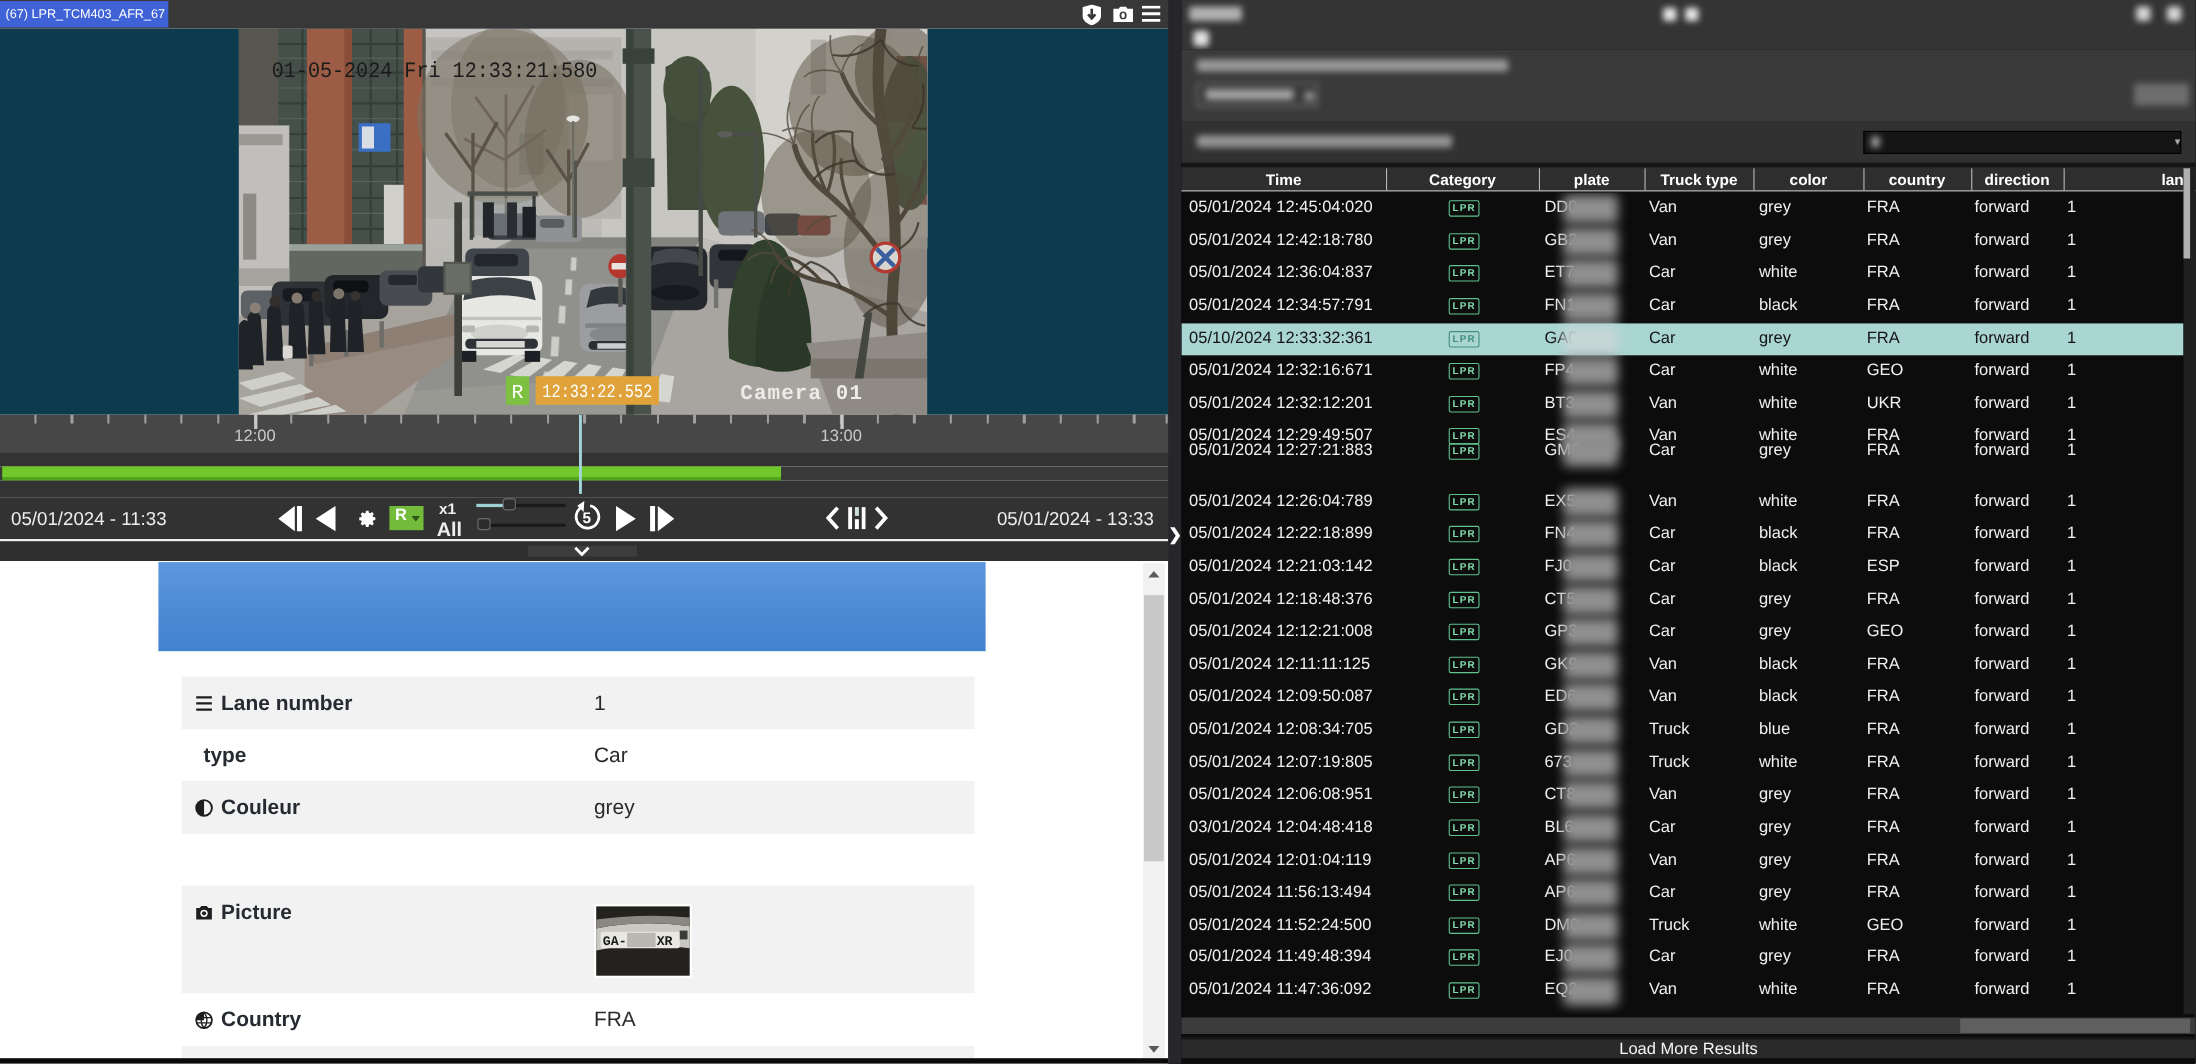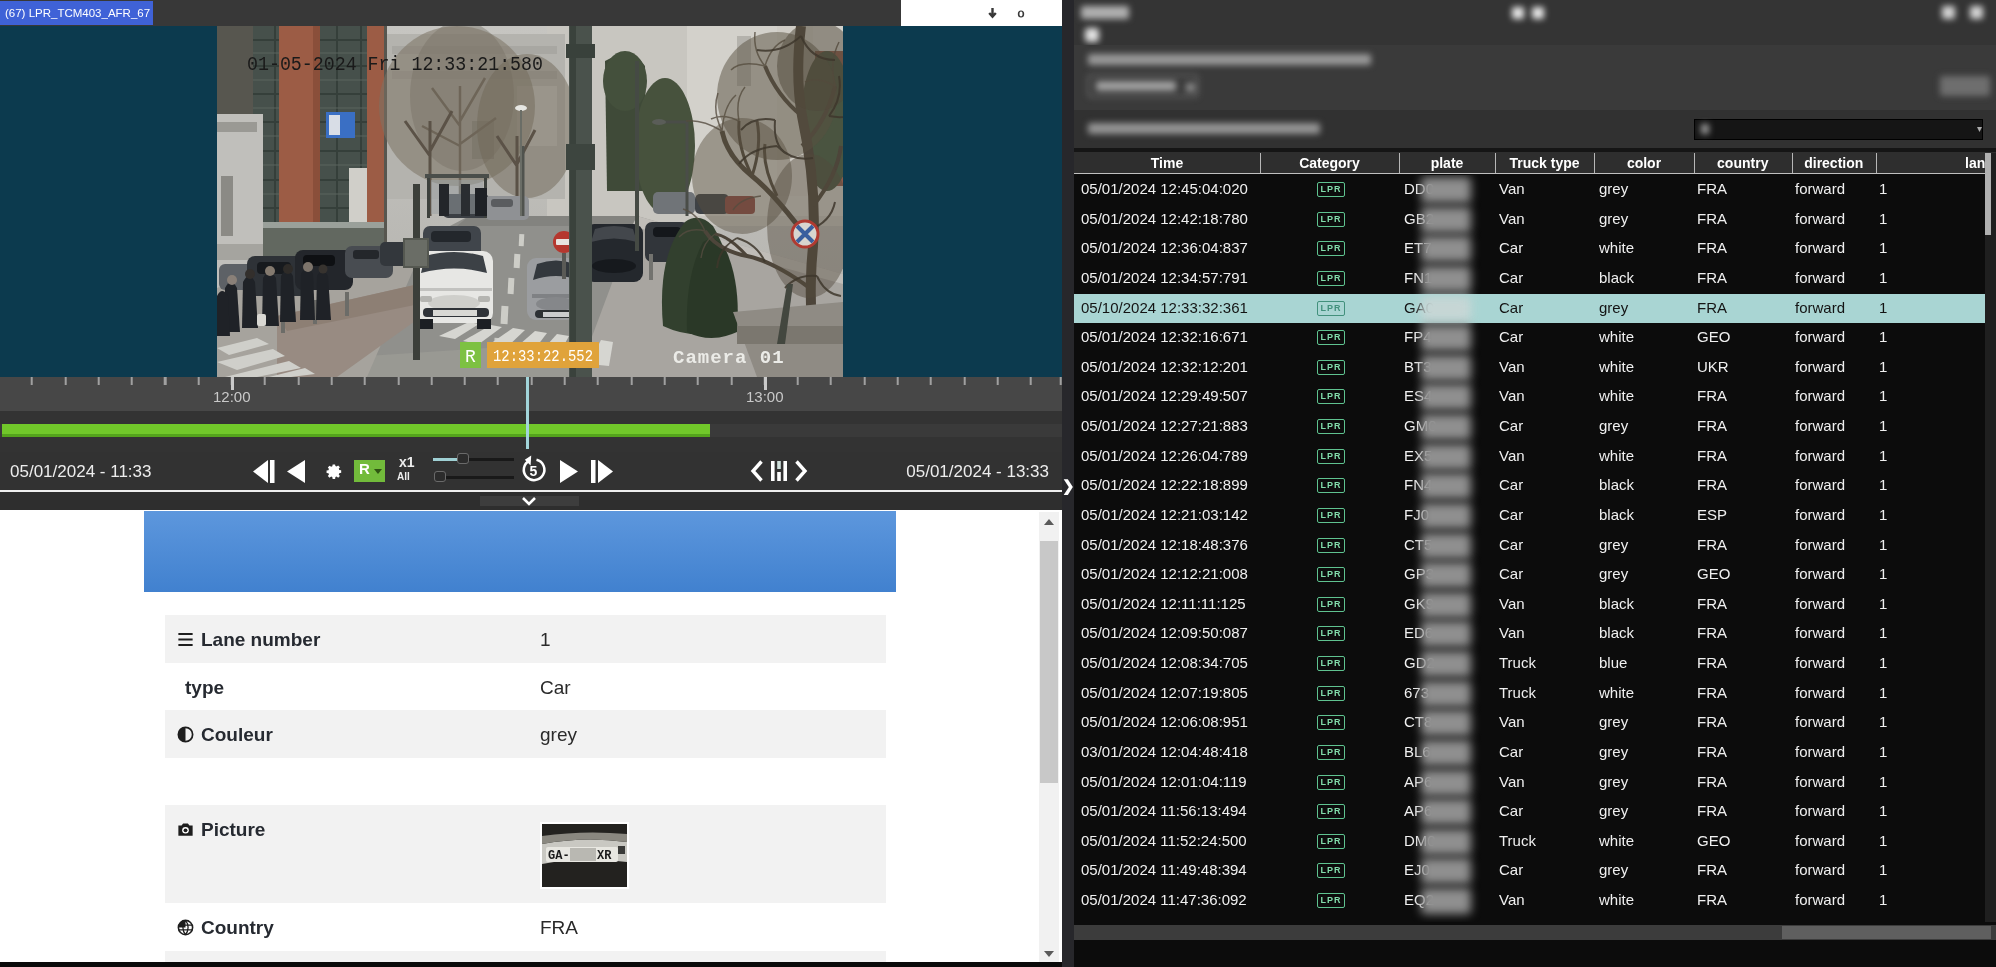--- a/index.html
+++ b/index.html
@@ -1,21 +1,21 @@
 <!DOCTYPE html>
 <html><head>
 <meta charset="utf-8">
 <style>
   * { margin:0; padding:0; box-sizing:border-box; }
   html,body { width:1996px; height:967px; overflow:hidden; background:#0a0a0a;
     font-family:"Liberation Sans", sans-serif; }
   #stage { position:relative; width:1996px; height:967px; }
   
   #left { position:absolute; left:0; top:0; width:1062px; height:967px; background:#fff; }
-  #titlebar { position:absolute; left:0; top:0; width:901px; height:26px; background:#383838; }
+  #titlebar { position:absolute; left:0; top:0; width:1062px; height:26px; background:#383838; }
   #titlechip { position:absolute; left:0; top:1px; height:24px; padding:0 3px 0 5px; background:#3f62d7;
      color:#fff; font-size:11.5px; line-height:24px; }
   .tbicon { position:absolute; top:4px; color:#fff; }
   #videowrap { position:absolute; left:0; top:26px; width:1062px; height:351px; background:#0c3a4e; }
   
   #ruler { position:absolute; left:0; top:377px; width:1062px; height:34px; background:#474747; }
   #ticks { position:absolute; left:0; top:0; width:1062px; height:8px;
     background:repeating-linear-gradient(90deg, #aaaaaa 0 2px, transparent 2px 33.3px);
     background-position:-2.3px 0; opacity:.9; }
   .majortick { position:absolute; top:0; width:3px; height:13px; background:#c9c9c9; }
@@ -376,21 +376,21 @@
 <svg style="position:absolute;left:284px;top:6px" width="23" height="27" viewBox="0 0 23 27">
           <path d="M21 2 L3 13.5 L21 25 Z" fill="#fff"></path>
         </svg>
 <svg style="position:absolute;left:326px;top:11px" width="17" height="17" viewBox="0 0 24 24">
           <path fill="#fff" d="M12 8.5a3.5 3.5 0 1 0 0 7 3.5 3.5 0 0 0 0-7Zm9.5 5.2-.1-3.4-2.7-.5a7 7 0 0 0-.7-1.6l1.6-2.3-2.4-2.4-2.3 1.6a7 7 0 0 0-1.6-.7L12.8 2h-3.4l-.5 2.7a7 7 0 0 0-1.6.7L5 3.8 2.6 6.2l1.6 2.3a7 7 0 0 0-.7 1.6l-2.7.5v3.4l2.7.5a7 7 0 0 0 .7 1.6l-1.6 2.3L5 20.8l2.3-1.6a7 7 0 0 0 1.6.7l.5 2.7h3.4l.5-2.7a7 7 0 0 0 1.6-.7l2.3 1.6 2.4-2.4-1.6-2.3a7 7 0 0 0 .7-1.6Z"></path>
         </svg>
 <span style="position:absolute;left:354px;top:8px;width:31px;height:22px;background:#72bb3b;color:#fff;font-weight:bold;font-size:15px;text-align:left"><span style="margin-left:5px">R</span><svg style="position:absolute;right:3px;top:9px" width="8" height="6">
             <path d="M0 0 L4 5 L8 0 Z" fill="#2f5413"></path>
           </svg></span>
 <span style="position:absolute;left:399px;top:2px;font-size:14px;font-weight:bold">x1</span>
-<span style="position:absolute;left:397px;top:19px;font-size:10px;font-weight:bold">All</span>
+<span style="position:absolute;left:397px;top:19px;font-size:18px;font-weight:bold">All</span>
 <span style="position:absolute;left:433px;top:5.5px;width:81px;height:3px;background:#191919"></span>
 <span style="position:absolute;left:433px;top:5.5px;width:27px;height:3px;background:#9fd0d4"></span>
 <span style="position:absolute;left:457px;top:1px;width:12px;height:11px;background:#2c2c2c;border:1px solid #6a6a6a;border-radius:3px"></span>
 <span style="position:absolute;left:435px;top:23.5px;width:79px;height:3px;background:#191919"></span>
 <span style="position:absolute;left:434px;top:19px;width:12px;height:11px;background:#2c2c2c;border:1px solid #6a6a6a;border-radius:3px"></span>
 <svg style="position:absolute;left:519px;top:3px" width="28" height="30" viewBox="0 0 28 30">
           <path d="M10.5 5.6 A 10.3 10.3 0 1 0 17.5 4.8" stroke="#fff" stroke-width="2.5" fill="none"></path>
           <path d="M12.2 0.5 L5.8 4.8 L11.6 10.4 Z" fill="#fff"></path>
           <text x="14.5" y="20.5" font-size="14" font-weight="bold" fill="#fff" text-anchor="middle" font-family="Liberation Sans">5</text>
         </svg>
@@ -615,21 +615,21 @@
 <span class="tcell" style="left:7px">05/01/2024 12:29:49:507</span>
 <span class="badge">LPR</span>
 <span class="tcell" style="left:330px">ES4</span>
 <span class="pblur"></span>
 <span class="tcell" style="left:425px">Van</span>
 <span class="tcell" style="left:525px">white</span>
 <span class="tcell" style="left:623px">FRA</span>
 <span class="tcell" style="left:721px">forward</span>
 <span class="tcell" style="left:805px">1</span>
 </div>
-<div class="trow" style="top:237px">
+<div class="trow" style="top:221px">
 <span class="tcell" style="left:7px">05/01/2024 12:27:21:883</span>
 <span class="badge">LPR</span>
 <span class="tcell" style="left:330px">GM0</span>
 <span class="pblur"></span>
 <span class="tcell" style="left:425px">Car</span>
 <span class="tcell" style="left:525px">grey</span>
 <span class="tcell" style="left:623px">FRA</span>
 <span class="tcell" style="left:721px">forward</span>
 <span class="tcell" style="left:805px">1</span>
 </div>
@@ -807,18 +807,19 @@
 <span class="tcell" style="left:525px">white</span>
 <span class="tcell" style="left:623px">FRA</span>
 <span class="tcell" style="left:721px">forward</span>
 <span class="tcell" style="left:805px">1</span>
 </div>
 <div class="trow" style="top:740.75px"></div>
       </div>
     <div id="hscroll">
         <div id="hthumb"></div>
       </div>
+    <div id="loadmore">Load More Results</div>
     <div id="vscroll">
         <div id="vthumb"></div>
       </div>
   </div>
 
 </div>
 
 </body></html>

